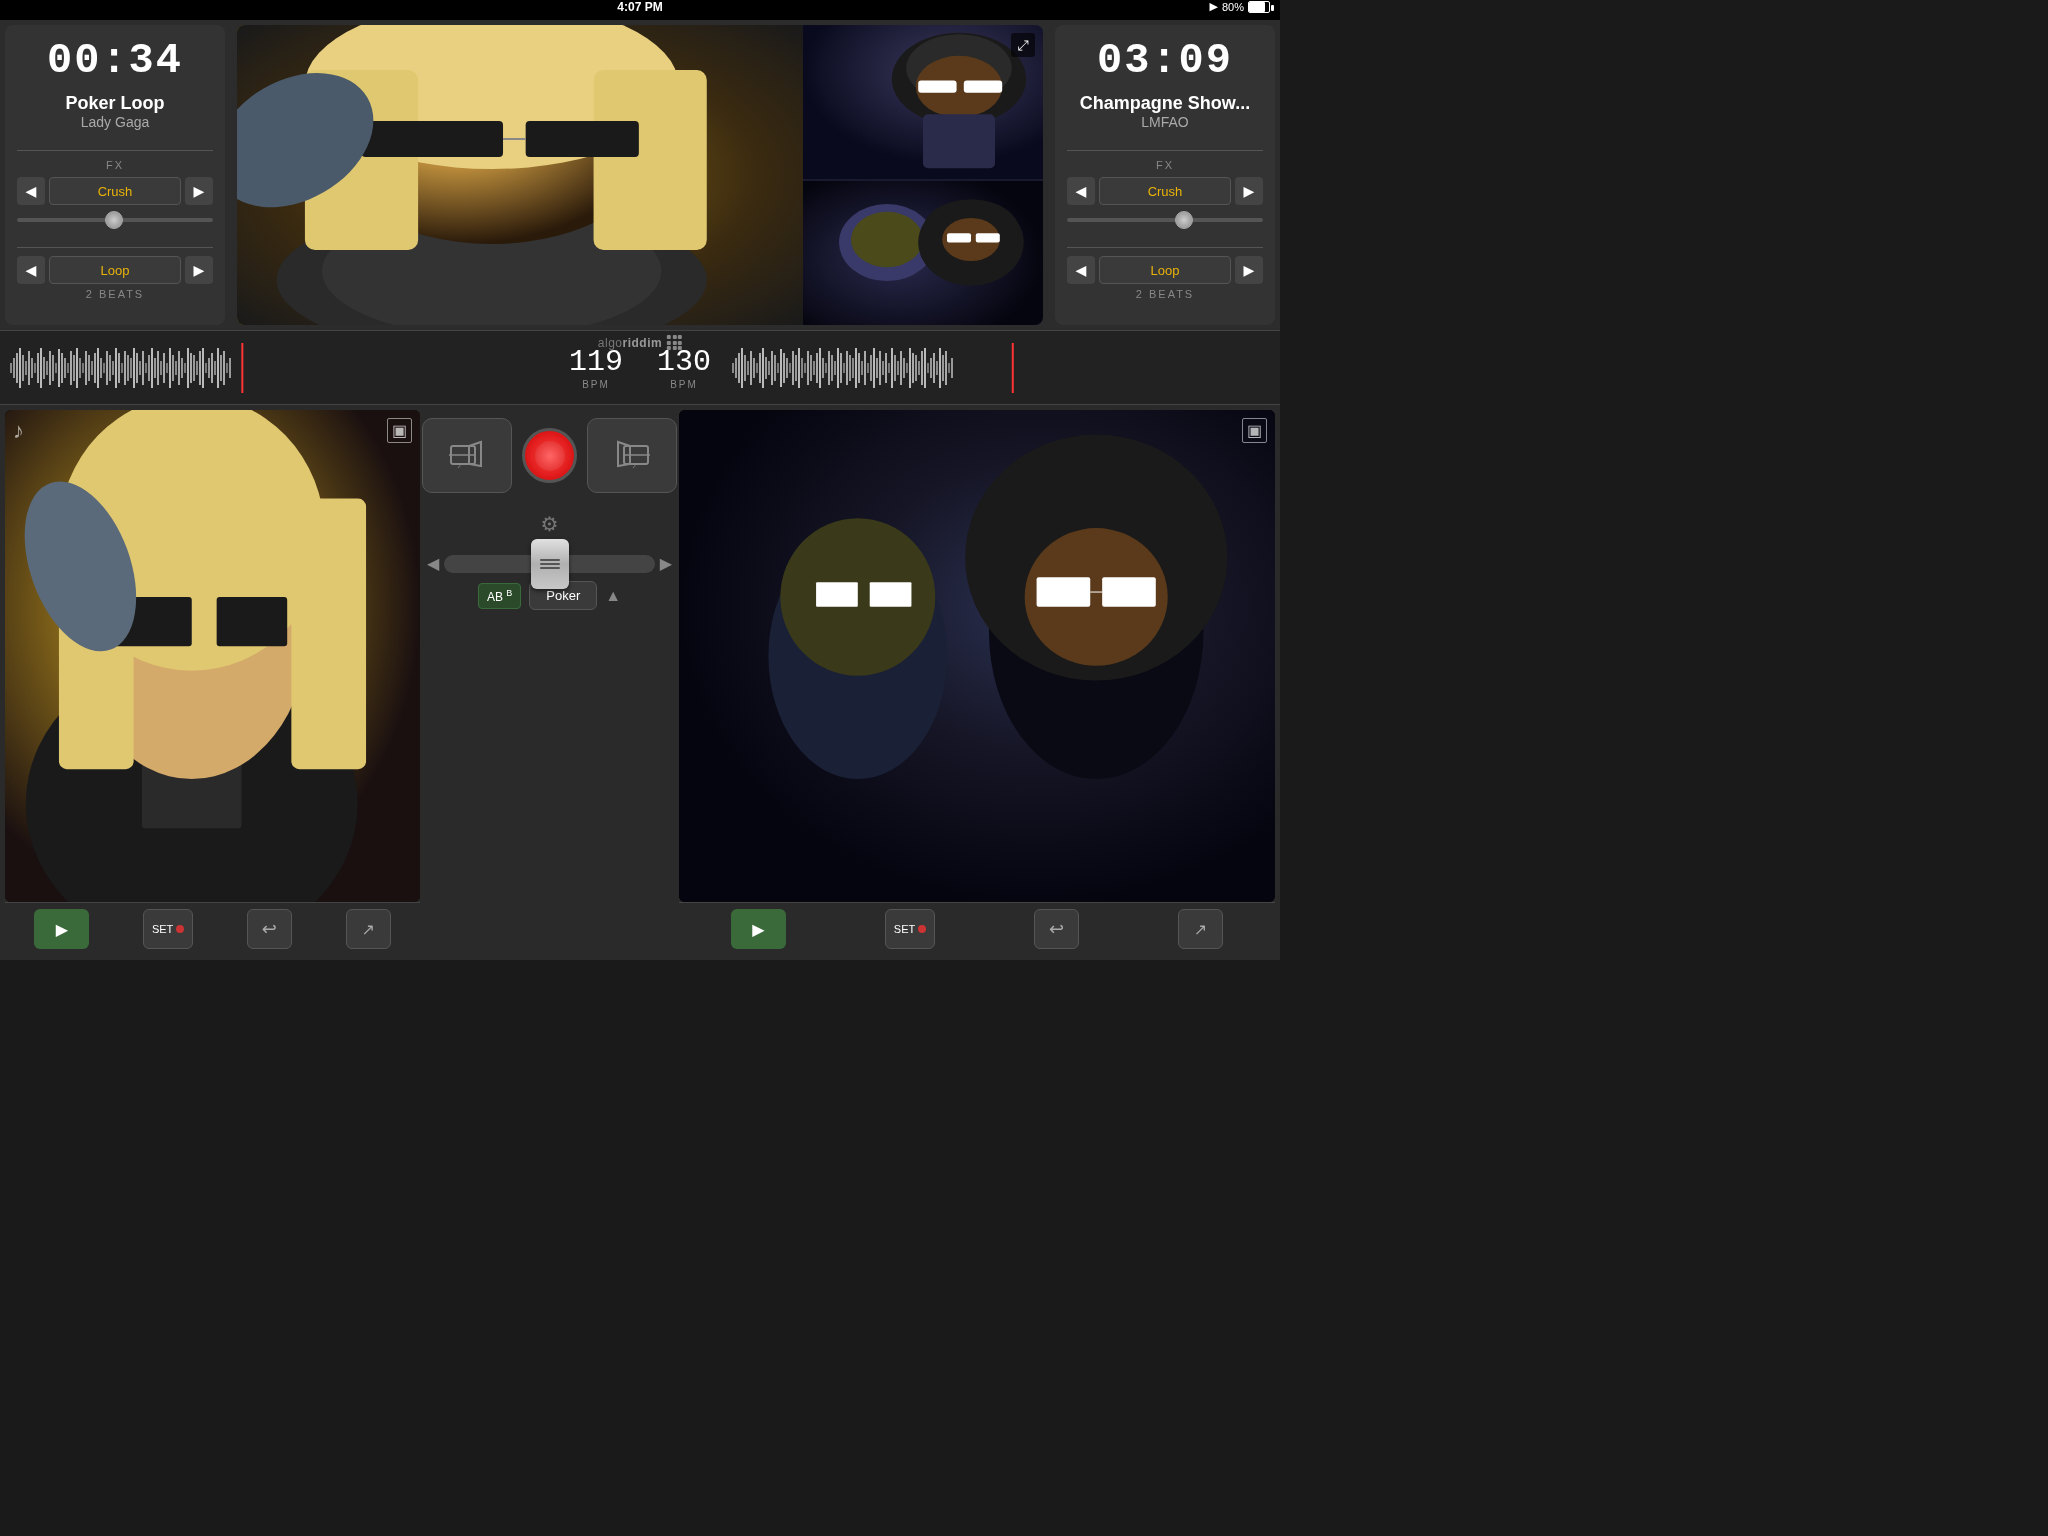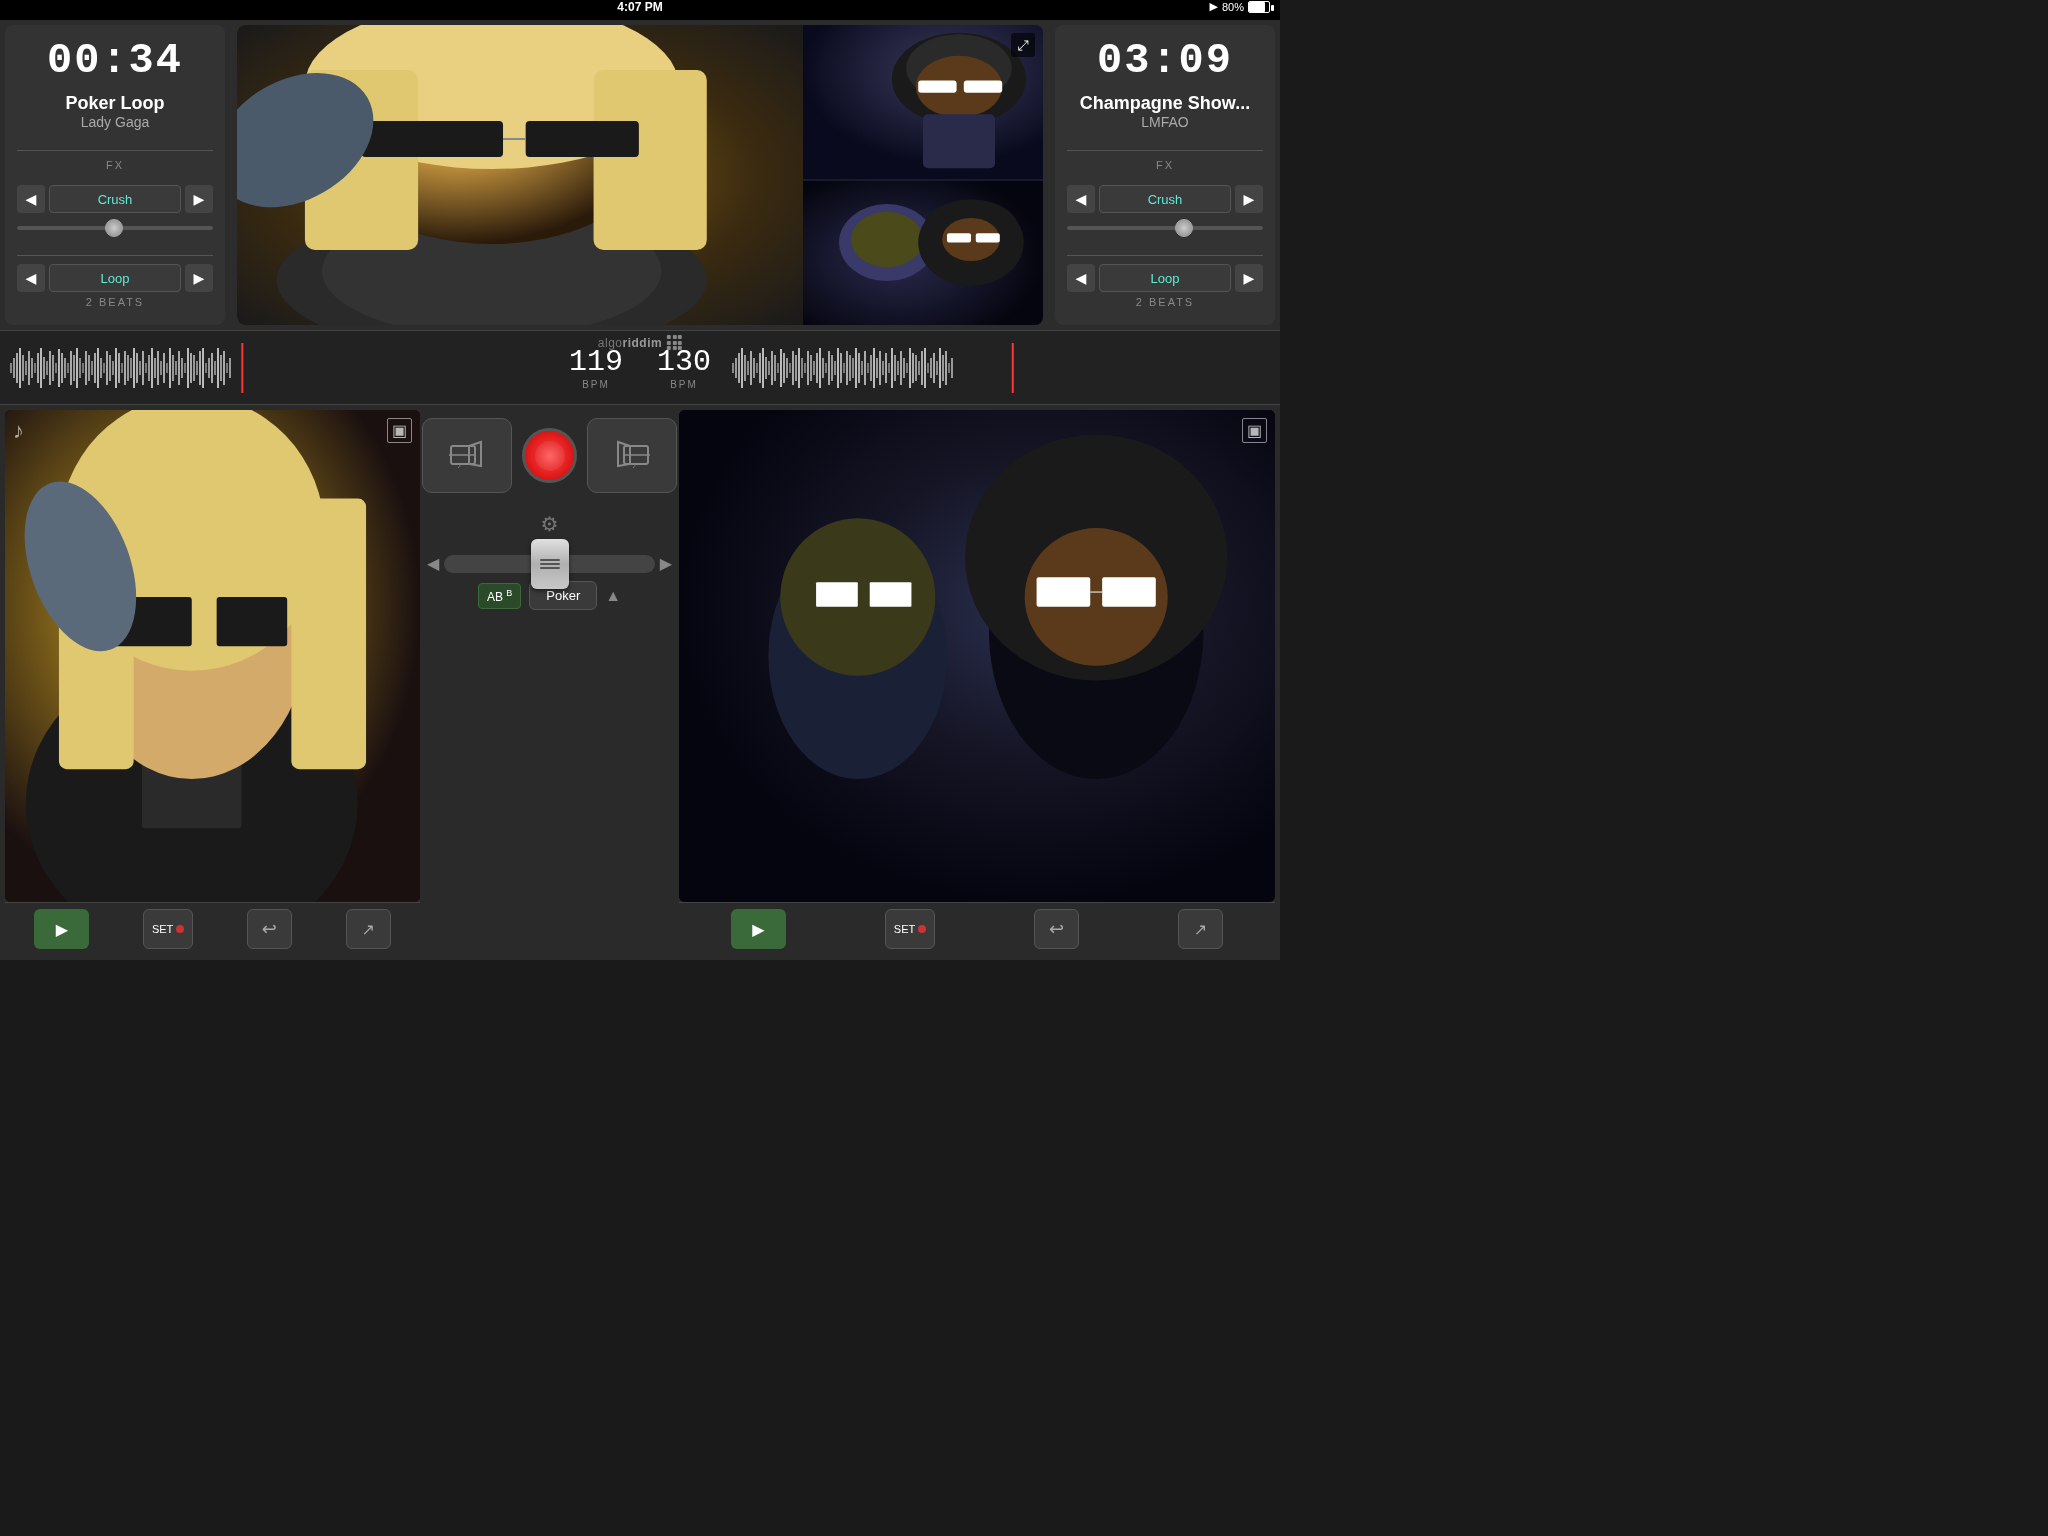--- a/index.html
+++ b/index.html
@@ -113,21 +113,21 @@
       width: 100%;
       height: 1px;
       background: #555;
       margin: 8px 0;
     }
 
     .fx-label {
       font-size: 11px;
       color: #888;
       letter-spacing: 2px;
-      margin-bottom: 14px;
+      margin-bottom: 6px;
       text-align: right;
     }
 
     .fx-control {
       display: flex;
       align-items: center;
       gap: 4px;
       margin-bottom: 6px;
       width: 100%;
     }
@@ -145,21 +145,21 @@
       font-size: 14px;
       flex-shrink: 0;
     }
 
     .fx-name-btn {
       flex: 1;
       height: 28px;
       background: #3a3a3a;
       border-radius: 4px;
       border: 1px solid #555;
-      color: #5eead4;
+      color: #eab308;
       font-size: 13px;
       text-align: center;
       cursor: pointer;
       display: flex;
       align-items: center;
       justify-content: center;
     }
 
     .fx-slider-container {
       width: 100%;

